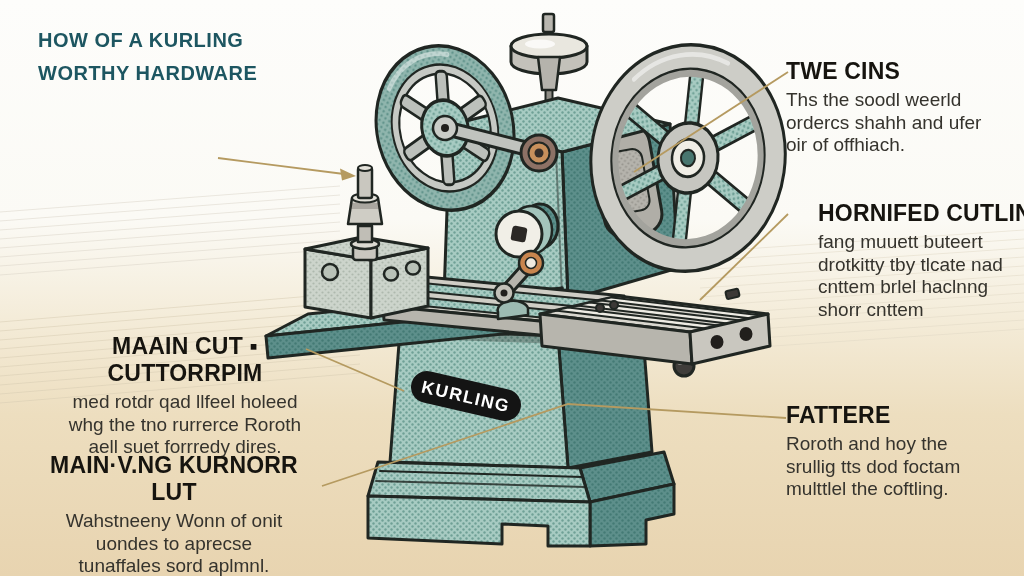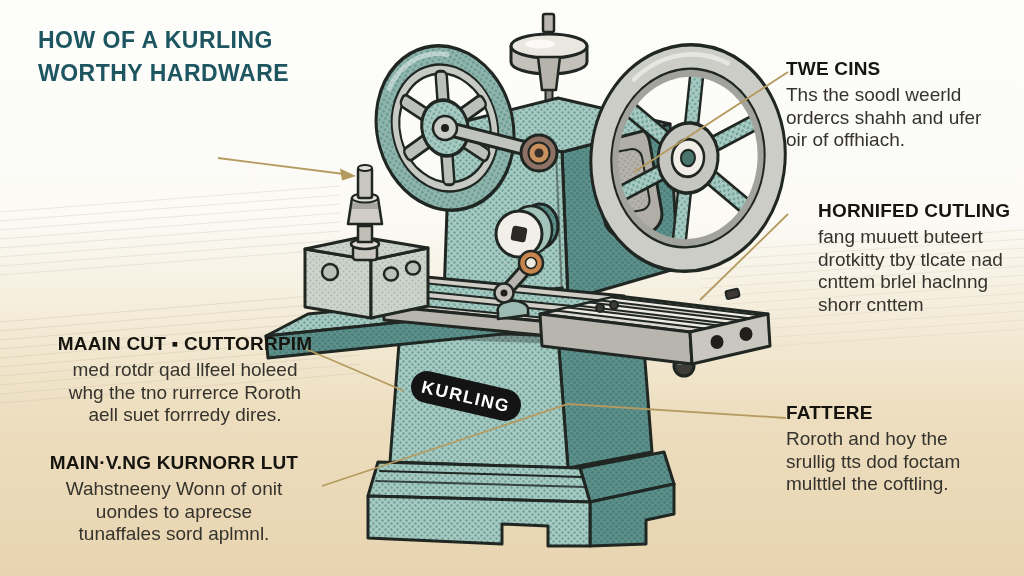--- a/index.html
+++ b/index.html
@@ -3,22 +3,22 @@
 <meta charset="utf-8">
 <style>
   html,body{margin:0;padding:0;background:#888;}
   #stage{
     position:relative;width:1024px;height:576px;overflow:hidden;
     font-family:"Liberation Sans",sans-serif;
     background:linear-gradient(180deg,#fdfdfb 0%,#fbfaf5 38%,#f4ecd9 55%,#eddebf 72%,#e8d4b0 100%);
   }
   #machine-svg{position:absolute;left:0;top:0;z-index:1;}
   .txt{position:absolute;z-index:2;}
-  .title{color:#1d5661;font-weight:bold;font-size:23px;line-height:33px;letter-spacing:.5px;}
-  .callout .h{font-size:19px;font-weight:bold;color:#16140f;letter-spacing:.2px;margin:0 0 4px 0;}
+  .title{color:#1d5661;font-weight:bold;font-size:20px;line-height:33px;letter-spacing:.5px;}
+  .callout .h{font-size:23px;font-weight:bold;color:#16140f;letter-spacing:.2px;margin:0 0 4px 0;}
   .callout .l{font-size:19px;color:#35332d;line-height:22.5px;}
   .ctr{text-align:center;}
 </style>
 </head>
 <body>
 
 <div id="stage">
 
   <svg id="machine-svg" width="1024" height="576" viewBox="0 0 1024 576">
     <defs>

